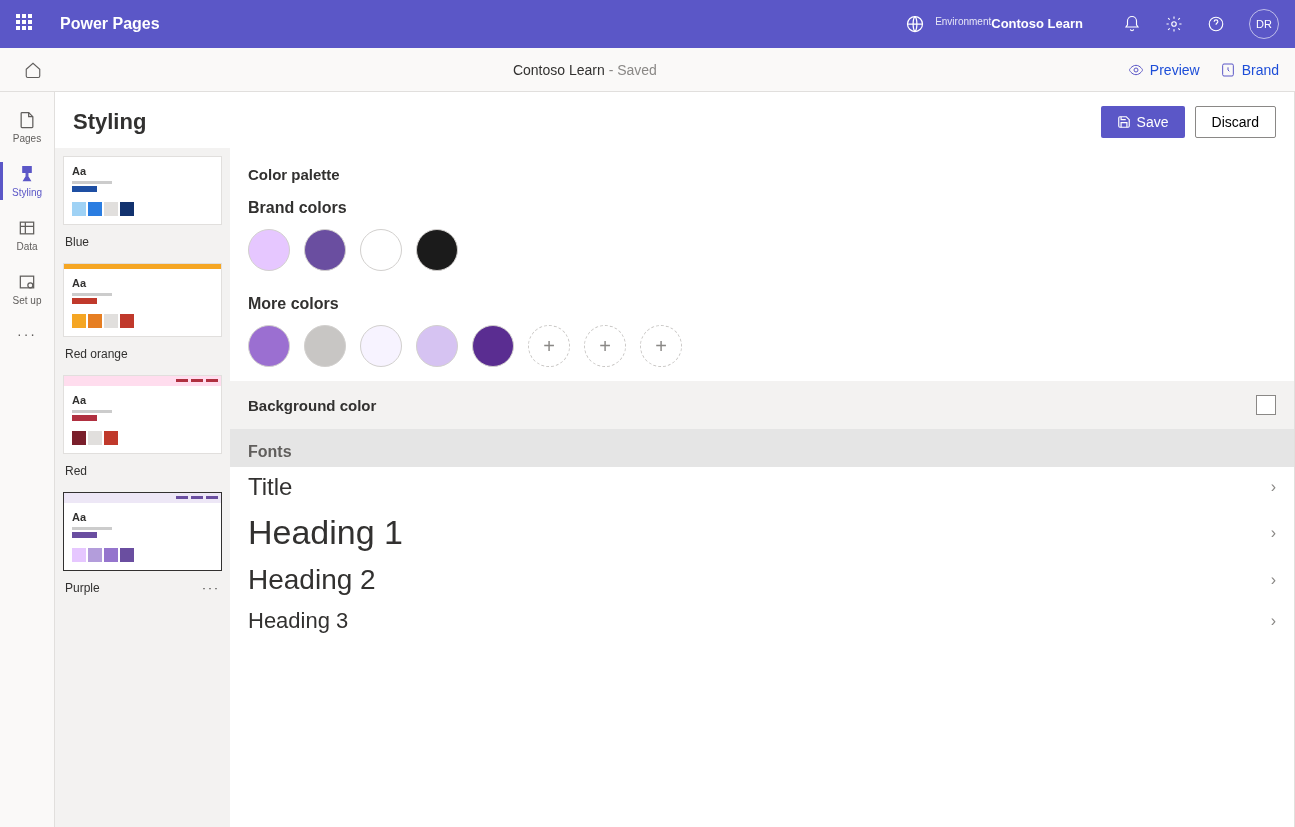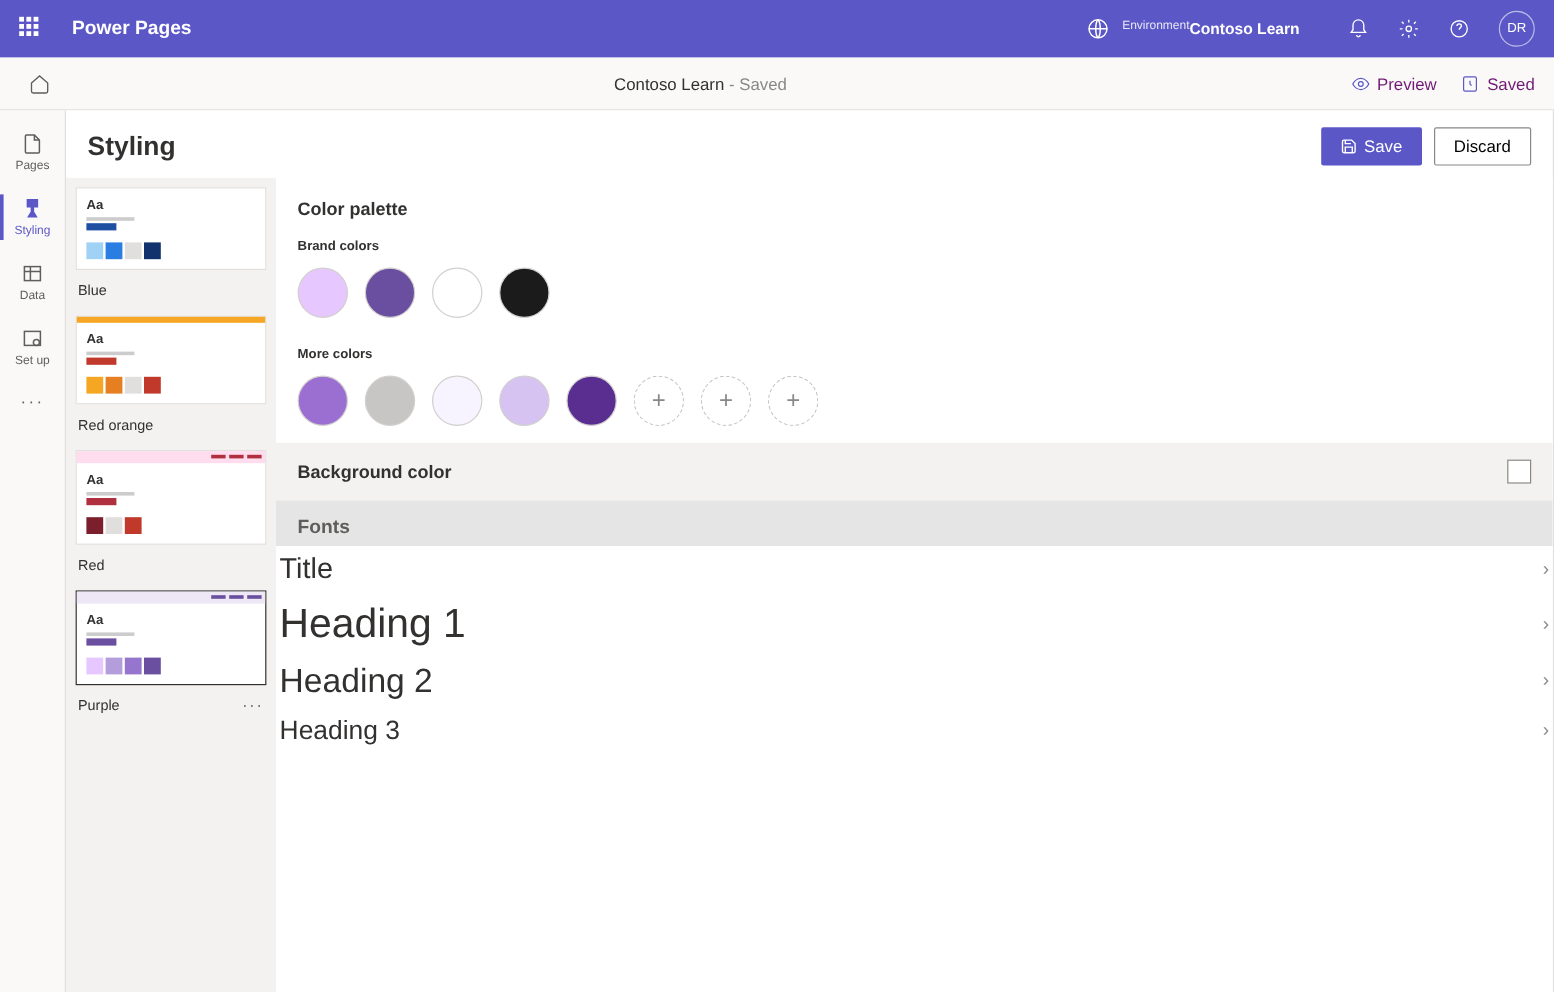--- a/index.html
+++ b/index.html
@@ -18,21 +18,21 @@
   .hdr-icons { display: flex; align-items: center; gap: 24px; }
   .hdr-ic { width: 18px; height: 18px; cursor: pointer; }
   .avatar { width: 30px; height: 30px; border: 1px solid rgba(255,255,255,0.6); border-radius: 50%; display: flex; align-items: center; justify-content: center; font-size: 11px; cursor: pointer; }
 
   
   .sub-header { height: 44px; border-bottom: 1px solid #e1dfdd; display: flex; align-items: center; padding: 0 16px; background: #faf9f8; }
   .home-ic { width: 18px; height: 18px; cursor: pointer; margin-left: 8px; }
   .sub-center { flex: 1; text-align: center; font-size: 14px; }
   .sub-center .saved { color: #8a8886; }
   .sub-right { display: flex; align-items: center; gap: 20px; }
-  .sub-link { color: #701a75; font-size: 14px; cursor: pointer; display: flex; align-items: center; gap: 6px; }
+  .sub-link { color: #1d4ed8; font-size: 14px; cursor: pointer; display: flex; align-items: center; gap: 6px; }
 
   
   .left-rail { width: 55px; background: #faf9f8; border-right: 1px solid #e1dfdd; display: flex; flex-direction: column; align-items: center; padding-top: 10px; gap: 4px; }
   .rail-item { width: 55px; display: flex; flex-direction: column; align-items: center; padding: 8px 0; cursor: pointer; font-size: 10px; color: #605e5c; gap: 3px; position: relative; }
   .rail-item.active { color: #5b57c7; }
   .rail-item.active::before { content:""; position:absolute; left:0; top:6px; bottom:6px; width:3px; background:#5b57c7; }
   .rail-ic { width: 20px; height: 20px; }
 
   
   .main { display: flex; height: calc(100vh - 92px); }
@@ -46,27 +46,27 @@
   .theme-card { background: white; border: 1px solid #e1dfdd; margin-bottom: 6px; padding: 8px; cursor: pointer; position:relative;}
   .theme-card.sel { border: 1px solid #323130; }
   .theme-label { font-size: 12px; padding: 4px 2px 14px; color:#323130;}
   .swatch-row { display:flex; gap:2px; margin-top:10px;}
   .sw { width:14px; height:14px; }
   .aa { font-size:11px; font-weight:600; margin-bottom:4px;}
 
   .props-col { flex: 1; overflow-y: auto; background:#fff; }
   .section-h { padding: 14px 18px 6px; font-size: 16px; font-weight: 600; color:#605e5c; background:#faf9f8;}
   .section-h.light { background:#fff; padding-top:18px; color:#323130; font-size:15px;}
-  .sub-h { padding: 10px 18px 4px; font-size: 11px; font-weight:600;}
+  .sub-h { padding: 10px 18px 4px; font-size: 16px; font-weight:600;}
   .swatches { display: flex; gap: 14px; padding: 8px 18px 14px; flex-wrap:wrap;}
   .sw-big { width: 42px; height: 42px; border-radius: 50%; border: 1px solid #d2d0ce; cursor:pointer;}
   .sw-add { width:42px; height:42px; border-radius:50%; border: 1px dashed #c8c6c4; display:flex; align-items:center; justify-content:center; color:#8a8886; font-size:20px; cursor:pointer;}
   .bg-row { display:flex; align-items:center; justify-content:space-between; padding: 14px 18px; background:#f3f2f1; font-size:15px; font-weight:600;}
   .bg-chip { width:20px; height:20px; border:1px solid #8a8886; background:white; }
-  .font-row { display:flex; align-items:center; justify-content:space-between; padding: 6px 3px; cursor:pointer;}
+  .font-row { display:flex; align-items:center; justify-content:space-between; padding: 6px 18px; cursor:pointer;}
   .font-row .chev { color:#8a8886; }
   .f-title { font-size:24px; }
   .f-h1 { font-size:34px; font-weight:400;}
   .f-h2 { font-size:28px; }
   .f-h3 { font-size:22px; }
 
   
   .preview { flex:1; background:#fff; position:relative; overflow:auto; }
 
   .wrap-cols { display:flex; flex-direction:column; width:100%;}
@@ -127,21 +127,21 @@
           <path d="M2 12s3.5-7 10-7 10 7 10 7-3.5 7-10 7-10-7-10-7z"></path>
           <circle cx="12" cy="12" r="3"></circle>
         </svg>
       <span>Preview</span>
     </div>
     <div class="sub-link">
       <svg width="16" height="16" viewBox="0 0 24 24" fill="none" stroke="#5b57c7" stroke-width="1.5">
           <rect x="4" y="3" width="16" height="18" rx="2"></rect>
           <path d="M12 8v4l2 2"></path>
         </svg>
-      <span>Saved</span>
+      <span>Brand</span>
     </div>
   </div>
 </div>
 
 <div class="main">
 
   <div class="left-rail">
     <div class="rail-item">
       <svg class="rail-ic" viewBox="0 0 24 24" fill="none" stroke="#605e5c" stroke-width="1.5">
           <path d="M14 3H6a1 1 0 00-1 1v16a1 1 0 001 1h12a1 1 0 001-1V8l-5-5z"></path>

